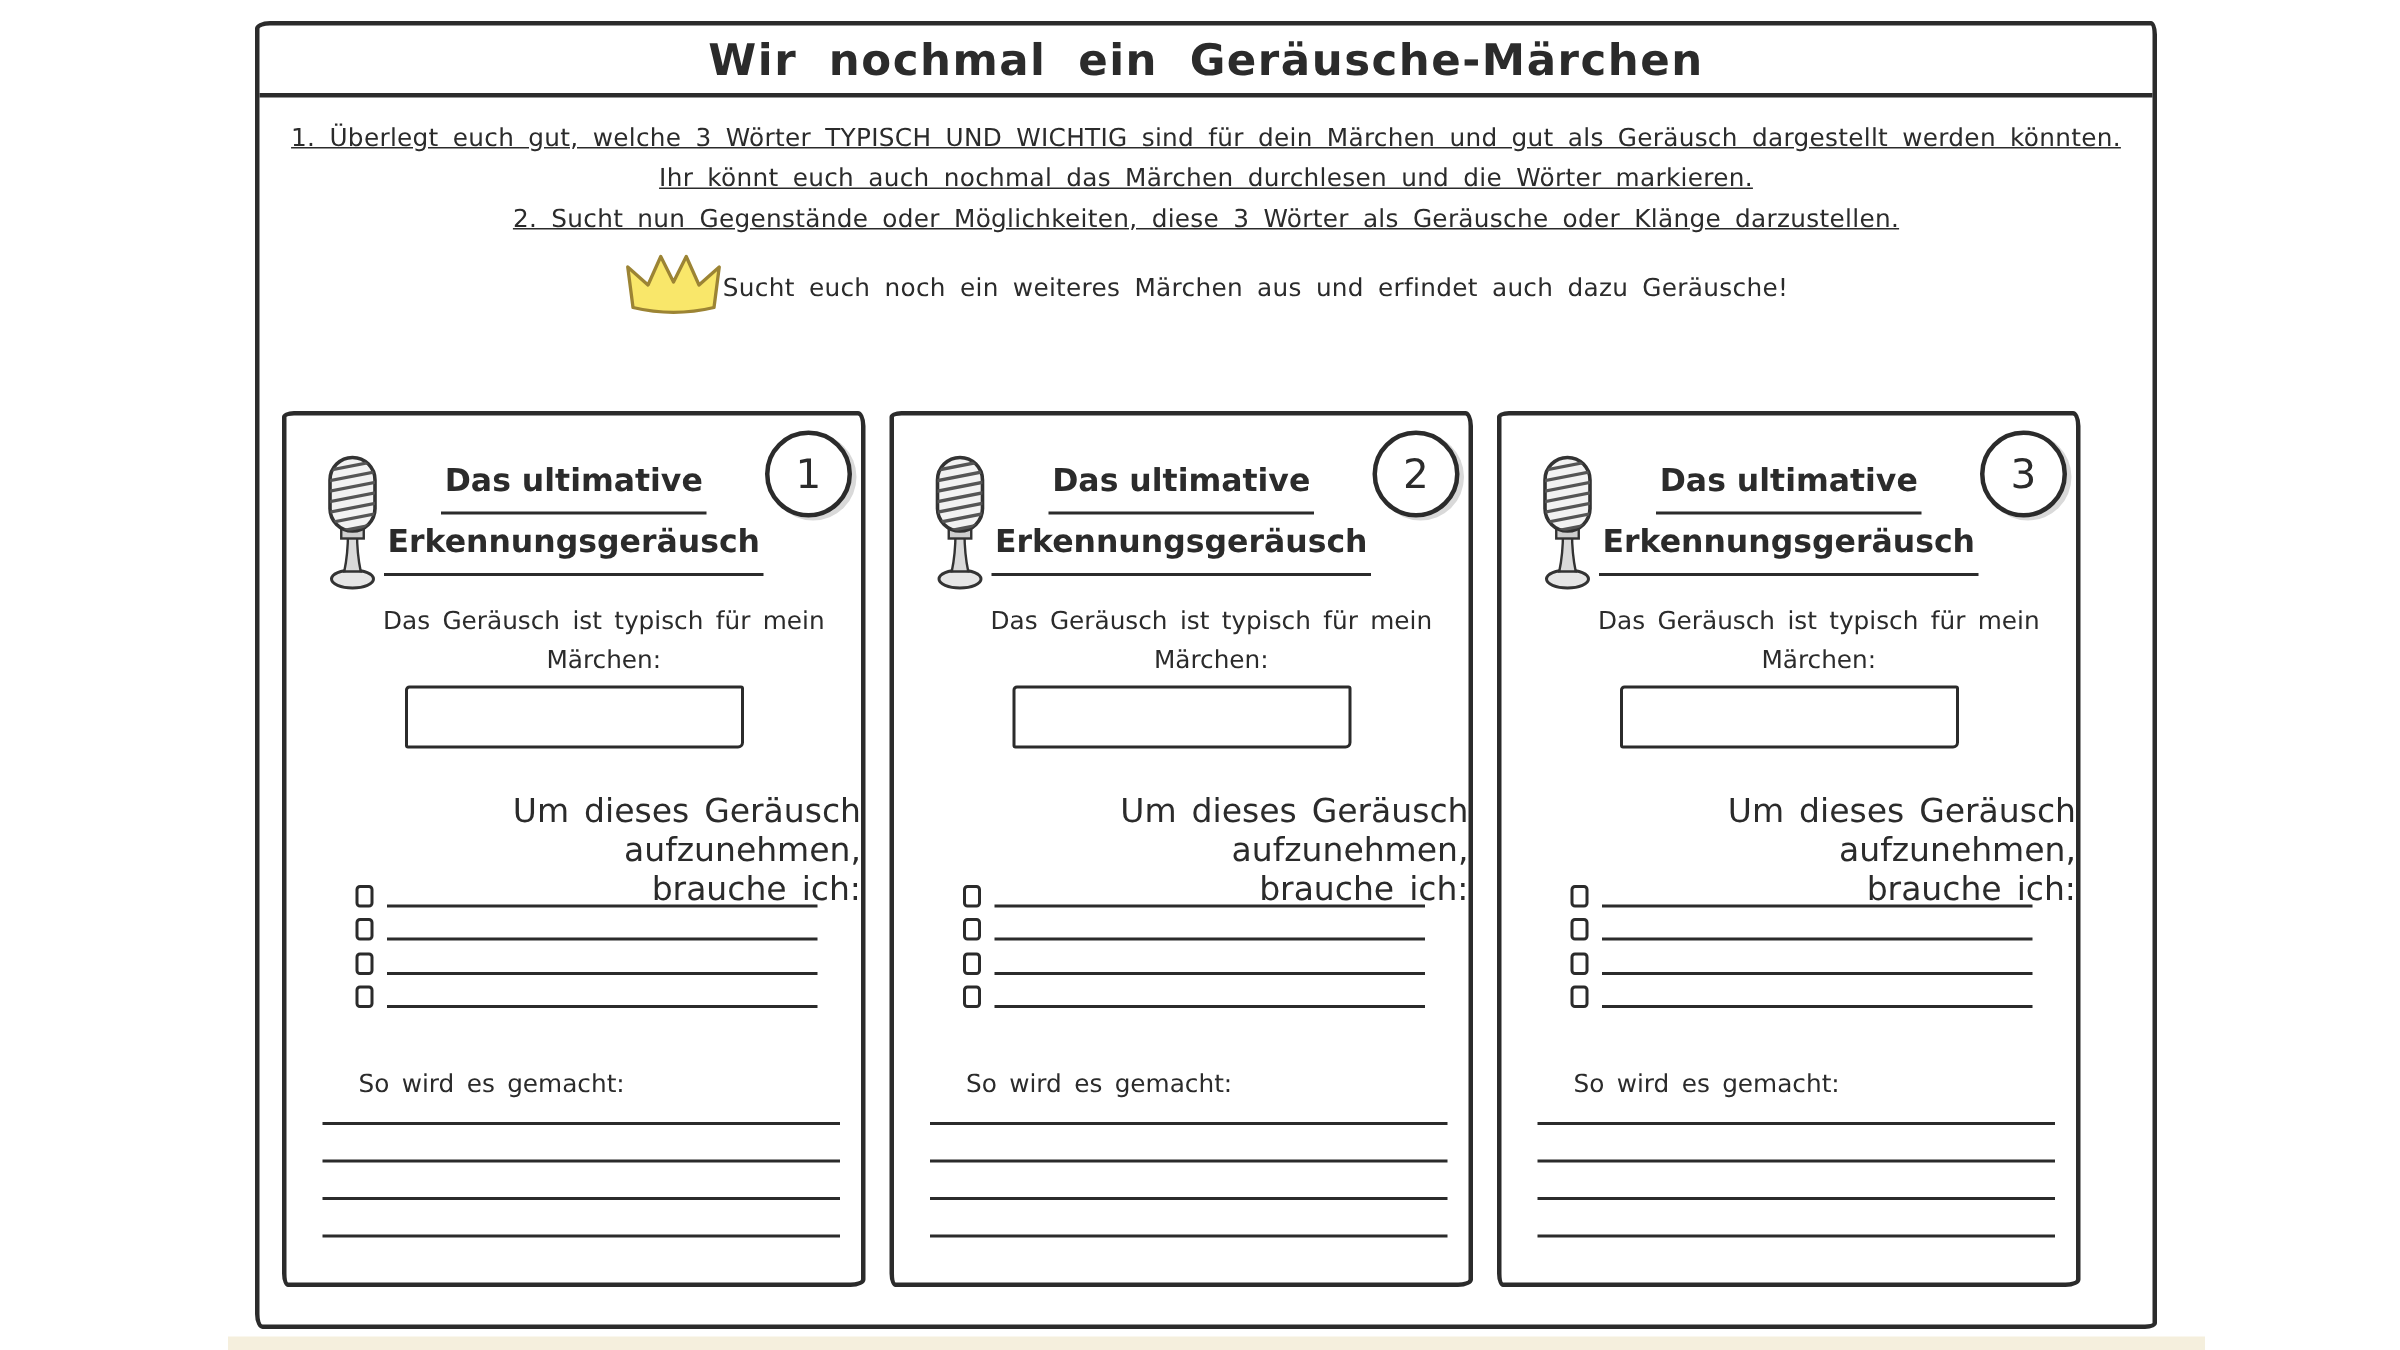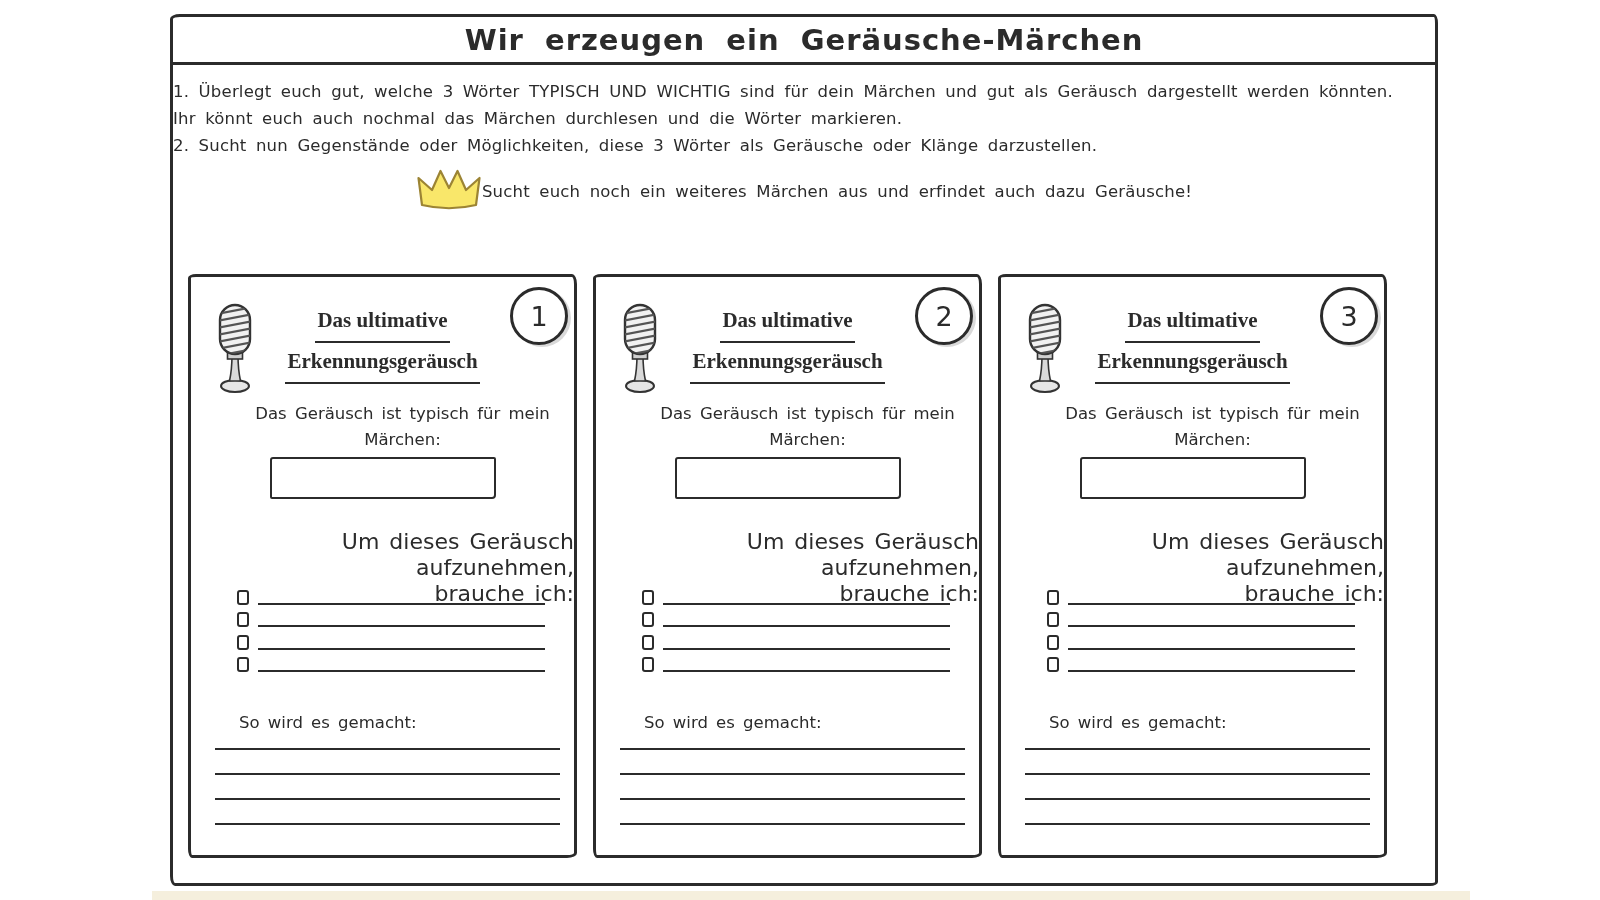--- a/index.html
+++ b/index.html
@@ -7,41 +7,41 @@
               font-family:"DejaVu Sans", sans-serif; color:#2b2b2b; }
 
   .sheet { position:absolute; left:170px; top:14px; width:1268px; height:872px;
            border:3px solid #2b2b2b; background:#fff;
            border-radius:10px 4px 8px 5px / 5px 9px 4px 10px; }
 
   .title-band { height:48px; border-bottom:3px solid #2b2b2b;
                 display:flex; align-items:center; justify-content:center; }
   .title-band h1 { font-size:29px; font-weight:bold; letter-spacing:1px; word-spacing:10px; }
 
-  .instructions { margin-top:13px; text-align:left; font-size:16.5px;
-                  line-height:27px; letter-spacing:.2px; word-spacing:4px; }
+  .instructions { margin-top:13px; text-align:center; font-size:16.5px;
+                  line-height:27px; letter-spacing:.2px; word-spacing:4px;text-decoration:underline; }
 
   .bonus-row { margin-top:13px; display:flex; align-items:center; justify-content:center; gap:0; }
   .bonus-row .crown { width:66px; height:44px; flex:0 0 auto; margin-top:-6px; }
   .bonus-row span { font-size:16.5px; letter-spacing:.2px; word-spacing:4px; }
 
   .cards { position:absolute; left:15px; top:257px; display:flex; gap:16px; }
   .card { position:relative; width:389px; height:584px; background:#fff;
           border:3px solid #2b2b2b;
           border-radius:8px 5px 10px 4px / 4px 10px 5px 9px; }
 
   .num-circle { position:absolute; top:10px; right:6px; width:58px; height:58px;
                 border:3px solid #2b2b2b; border-radius:50%; background:#fff;
                 display:flex; align-items:center; justify-content:center;
                 font-size:27px; box-shadow:3px 2px 0 #d9d9d9; z-index:2; }
 
   .mic { position:absolute; left:20px; top:24px; width:48px; height:94px; }
 
   .card-title { padding-top:25px; text-align:center; font-size:21px; font-weight:bold; line-height:37px; }
-  .card-title span { display:inline-block; border-bottom:2.5px solid #2b2b2b; padding:0 2px 2px;font-family:Liberation Serif, serif; }
+  .card-title span { display:inline-block; border-bottom:2.5px solid #2b2b2b; padding:0 2px 2px; }
 
   .prompt { position:absolute; top:124px; left:0; width:100%; text-align:center;
             font-size:16.5px; line-height:26px; word-spacing:3px;padding-left:40px; }
 
   .answer-box { position:absolute; top:180px; left:50%; transform:translateX(-50%);
                 width:226px; height:42px; border:2.5px solid #2b2b2b;
                 border-radius:3px 2px 4px 2px; background:#fff; }
 
   .needs { position:absolute; top:252px; left:48px; font-size:22px; line-height:26px;
            text-align:right; word-spacing:3px; }
@@ -56,21 +56,21 @@
   .method-line { height:25px; border-bottom:2.5px solid #2b2b2b; }
 
   .bottom-strip { position:absolute; left:152px; bottom:0; width:1318px; height:9px; background:#f5efdd; }
 </style>
 </head>
 <body>
 
 <div class="sheet">
 
   <div class="title-band">
-    <h1>Wir erzeugen ein Geräusche-Märchen</h1>
+    <h1>Wir nochmal ein Geräusche-Märchen</h1>
   </div>
 
   <div class="instructions">
     <p>1. Überlegt euch gut, welche 3 Wörter TYPISCH UND WICHTIG sind für dein Märchen und gut als Geräusch dargestellt werden könnten.</p>
     <p>Ihr könnt euch auch nochmal das Märchen durchlesen und die Wörter markieren.</p>
     <p>2. Sucht nun Gegenstände oder Möglichkeiten, diese 3 Wörter als Geräusche oder Klänge darzustellen.</p>
   </div>
 
   <div class="bonus-row">
     <svg class="crown" viewBox="0 0 66 44">

